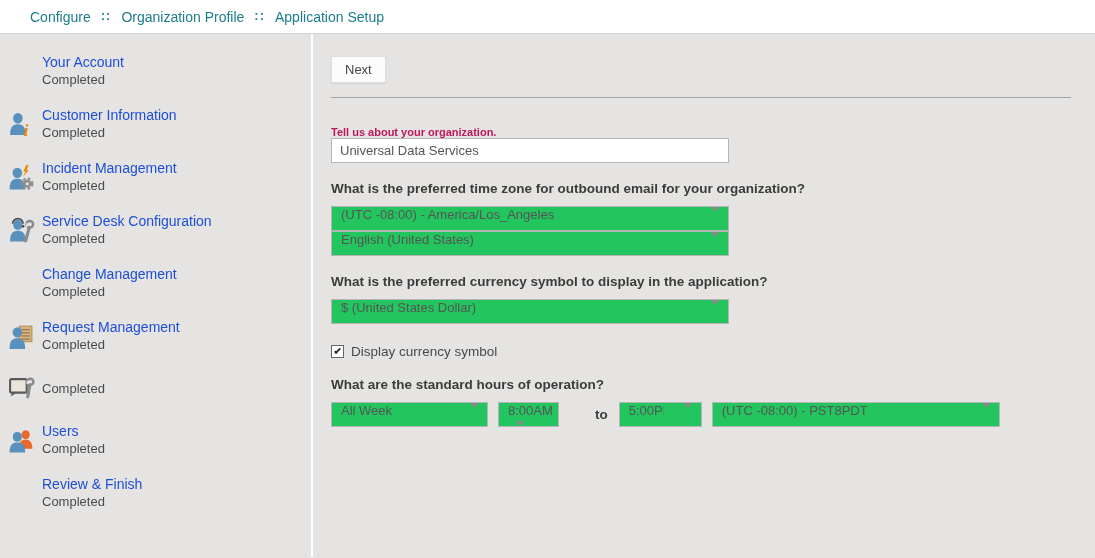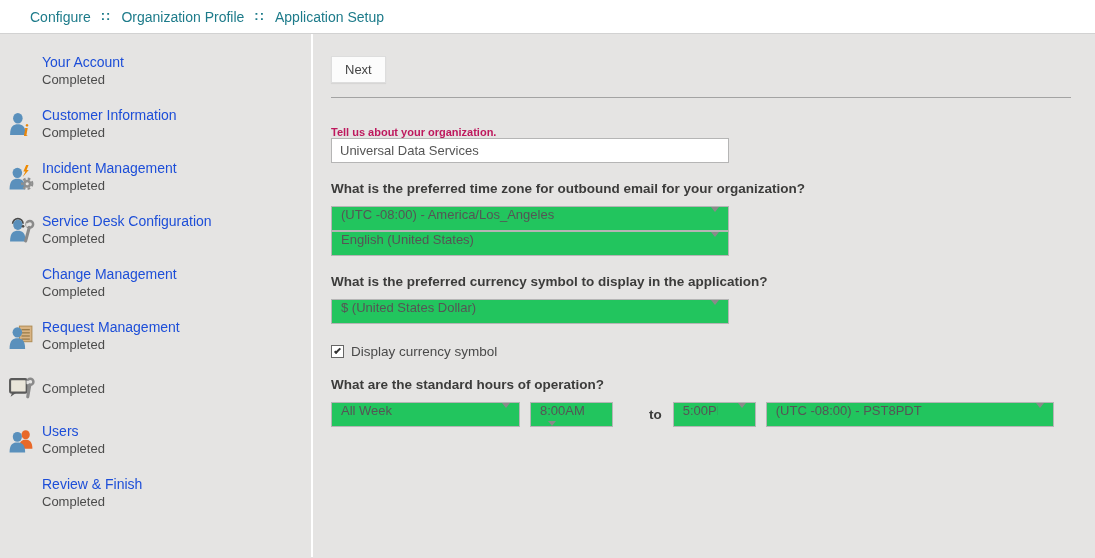--- a/index.html
+++ b/index.html
@@ -51,21 +51,21 @@
   
   .check-row { display:flex; align-items:center; margin-top:20px; cursor:pointer; }
   .checkbox { width:13px; height:13px; background:#fff; border:1px solid #666;
               display:flex; align-items:center; justify-content:center; margin-right:7px; }
   .checkmark { width:7px; height:3px; border-left:2px solid #333; border-bottom:2px solid #333;
                transform:rotate(-45deg); margin-top:-2px; }
   .check-label { font-size:13.5px; color:#4a4a4a; }
 
   
   .hours-row { display:flex; align-items:center; gap:10px; margin-top:10px; }
-  .dd-days { width:189px; } .dd-start { width:83px;flex-direction:column; } .dd-end { width:83px;gap:12px; } .dd-tz { width:288px; }
+  .dd-days { width:157px; } .dd-start { width:61px;flex-direction:column; } .dd-end { width:83px;gap:12px; } .dd-tz { width:288px; }
   .to-label { font-size:13.5px; font-weight:bold; color:#3c3c3b; padding:0 1px;margin-left:25px; }
 </style>
 </head>
 <body>
 
 <div class="topbar">
   <span class="crumb">Configure</span>
   <span class="crumb-sep">::</span>
   <span class="crumb">Organization Profile</span>
   <span class="crumb-sep">::</span>

